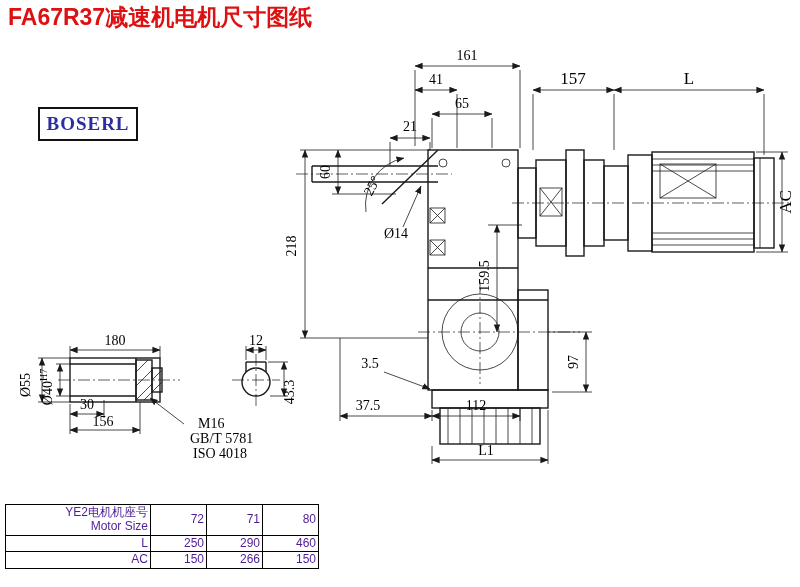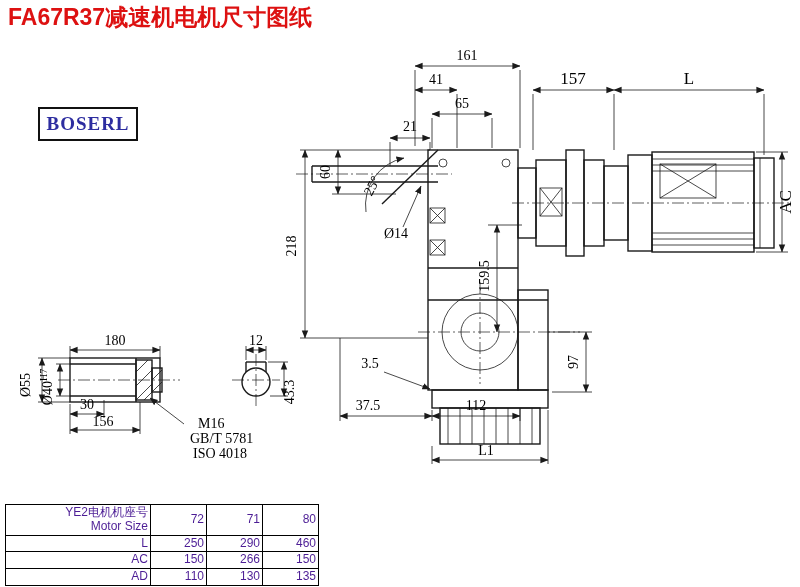--- a/index.html
+++ b/index.html
@@ -276,22 +276,16 @@
       <td>250</td>
       <td>290</td>
       <td>460</td>
     </tr>
     <tr>
       <td>AC</td>
       <td>150</td>
       <td>266</td>
       <td>150</td>
     </tr>
-    <tr>
-      <td>AD</td>
-      <td>110</td>
-      <td>130</td>
-      <td>135</td>
-    </tr>
   </tbody>
     </table>
 
 </div>
 
 </body></html>

